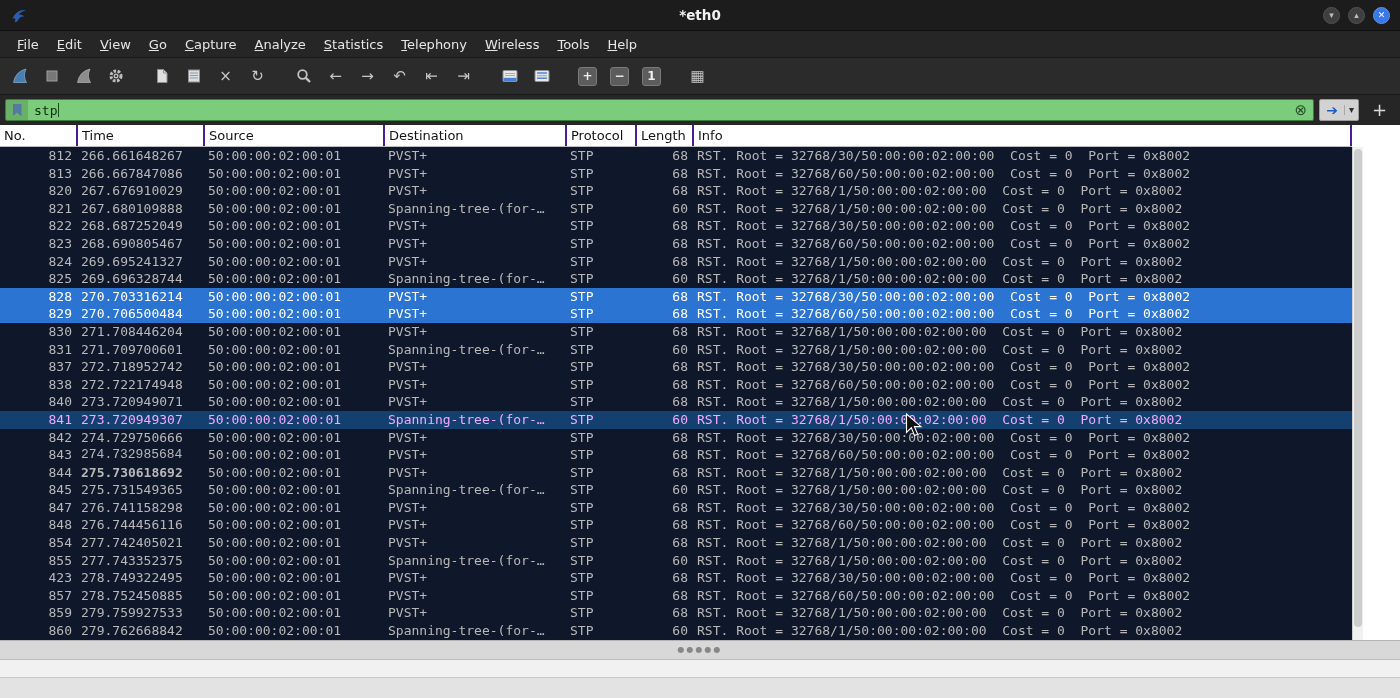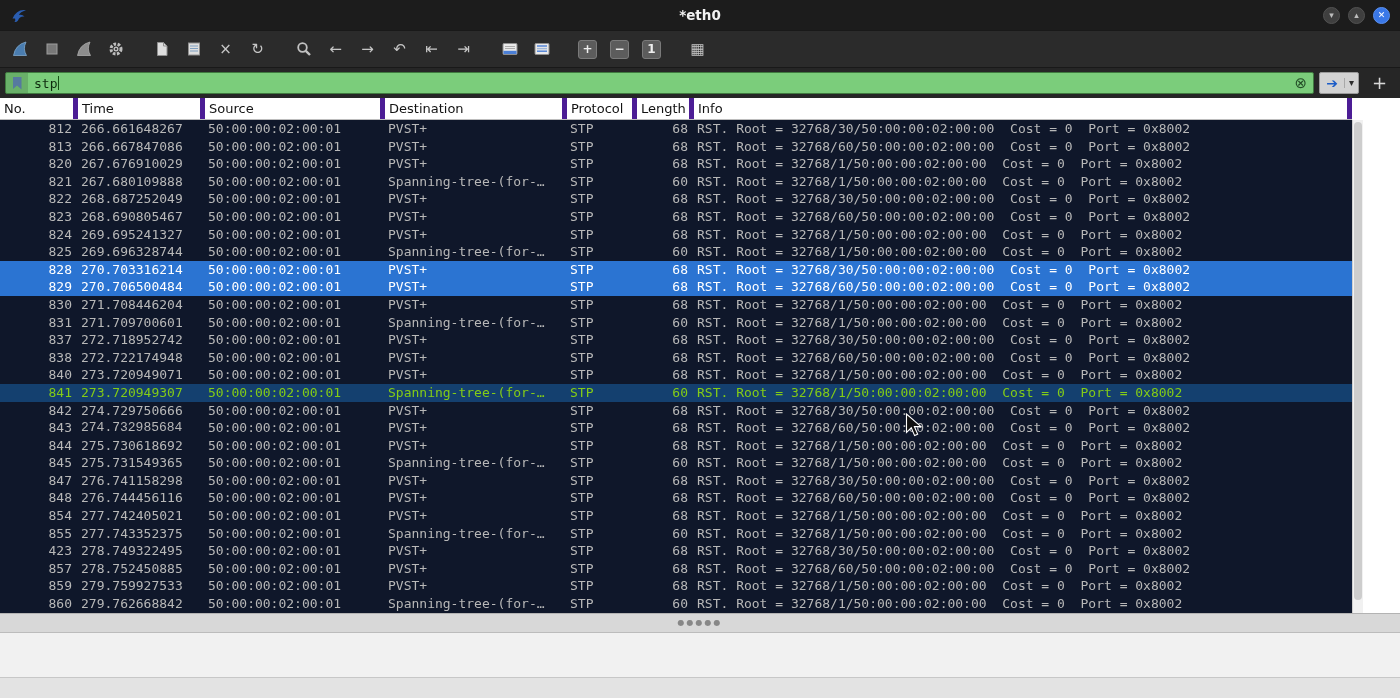--- a/index.html
+++ b/index.html
@@ -46,25 +46,25 @@
   .apply-wrap{display:flex;align-items:center;height:22px;background:#d2d2d2;border:1px solid #9a9a9a;border-radius:2px;box-sizing:border-box;}
   .apply-arrow{color:#1b5cc8;font-weight:bold;font-size:14px;padding:0 6px;line-height:1;}
   .dd-caret{color:#2e2e2e;font-size:10px;padding:0 4px;border-left:1px solid #a8a8a8;line-height:1;}
   .plus-btn{color:#d8d8d8;font-size:18px;padding:0 8px;line-height:1;}
 
   
   .packet-area{height:515px;background:#fff;display:flex;flex:none;position:relative;}
   .list-viewport{width:1352px;flex:none;overflow:hidden;}
   .list-header{height:22px;display:flex;background:#fff;border-bottom:1px solid #bdbdbd;
                font-size:13px;color:#131313;box-sizing:border-box;}
-  .hcell{box-sizing:border-box;border-right:5px solid #4c1d95;padding:3px 4px 0 4px;white-space:nowrap;overflow:hidden;}
+  .hcell{box-sizing:border-box;border-right:2px solid #4c1d95;padding:3px 4px 0 4px;white-space:nowrap;overflow:hidden;}
   .rows{font-family:"DejaVu Sans Mono","Liberation Mono",monospace;font-size:13px;}
   .prow{display:flex;height:17.6px;line-height:17.6px;color:var(--rowtext,#b8b8b8);background:#0f172a;}
   .prow.sel{background:var(--selbg,#2b74d2);color:#fff;}
-  .prow.focus{background:var(--focusbg,#14406f);color:#84cc16;}
+  .prow.focus{background:var(--focusbg,#14406f);color:#f0abfc;}
   .cell{box-sizing:border-box;padding:0 3px;overflow:hidden;white-space:pre;flex:none;}
   .cell.right{text-align:right;padding-right:6px;}
   .vscrollbar{width:11px;flex:none;margin-top:22px;height:493px;background:#f1f1f1;border-left:1px solid #cfcfcf;position:relative;box-sizing:border-box;}
   .vthumb{position:absolute;top:2px;left:1px;right:1px;height:478px;background:#cdcdcd;border-radius:4px;}
   .right-gutter{flex:1;background:#fff;}
 
   
   .splitter{height:18px;background:#d8d8d8;border-top:1px solid #b3b3b3;border-bottom:1px solid #bcbcbc;
             display:flex;align-items:center;justify-content:center;flex:none;}
   .splitter .dots{color:#878787;font-size:8px;letter-spacing:2px;line-height:1;}
@@ -84,20 +84,33 @@
       <path d="M2.5 12.5 Q7 2.5 16 4.2 Q10 5.8 9 9 Q12 8 14.5 10.5 Q9.5 10 8 14.5 Q6.5 16.5 4.5 16 Q6 14 5 12.5 Z" fill="#2a5db0"></path>
     </svg>
     <div class="title">*eth0</div>
     <div class="win-controls">
       <span class="winbtn">▾</span>
       <span class="winbtn">▴</span>
       <span class="winbtn close">✕</span>
     </div>
   </div>
 
+  <div class="menubar" id="menubar">
+      <span class="menu-item">File</span>
+      <span class="menu-item">Edit</span>
+      <span class="menu-item">View</span>
+      <span class="menu-item">Go</span>
+      <span class="menu-item">Capture</span>
+      <span class="menu-item">Analyze</span>
+      <span class="menu-item">Statistics</span>
+      <span class="menu-item">Telephony</span>
+      <span class="menu-item">Wireless</span>
+      <span class="menu-item">Tools</span>
+      <span class="menu-item">Help</span>
+    </div>
 
   <div class="toolbar" id="toolbar">
       <span class="tb-btn kind-fin-blue">
         <span class="ig">
           <svg width="18" height="18" viewBox="0 0 18 18">
             <path d="M2.5 15.5 Q4.5 4.5 15 2 Q11.5 9 15.5 15.5 Z" fill="#4a7db0" stroke="#7ea7cc" stroke-width="0.8"></path>
           </svg>
         </span>
       </span>
       <span class="tb-btn kind-square">
@@ -388,21 +401,21 @@
             <span class="cell right" style="width: 78px;">843</span>
             <span class="cell" style="width: 127px; font-family: Liberation Mono, monospace;">274.732985684</span>
             <span class="cell" style="width: 180px;">50:00:00:02:00:01</span>
             <span class="cell" style="width: 182px;">PVST+</span>
             <span class="cell" style="width: 70px;">STP</span>
             <span class="cell right" style="width: 57px;">68</span>
             <span class="cell" style="width: 658px;">RST. Root = 32768/60/50:00:00:02:00:00  Cost = 0  Port = 0x8002</span>
           </div>
           <div class="prow">
             <span class="cell right" style="width: 78px;">844</span>
-            <span class="cell" style="width: 127px;">275.730618692</span>
+            <span class="cell" style="width: 127px; font-weight: bold;">275.730618692</span>
             <span class="cell" style="width: 180px;">50:00:00:02:00:01</span>
             <span class="cell" style="width: 182px;">PVST+</span>
             <span class="cell" style="width: 70px;">STP</span>
             <span class="cell right" style="width: 57px;">68</span>
             <span class="cell" style="width: 658px;">RST. Root = 32768/1/50:00:00:02:00:00  Cost = 0  Port = 0x8002</span>
           </div>
           <div class="prow">
             <span class="cell right" style="width: 78px;">845</span>
             <span class="cell" style="width: 127px;">275.731549365</span>
             <span class="cell" style="width: 180px;">50:00:00:02:00:01</span>

